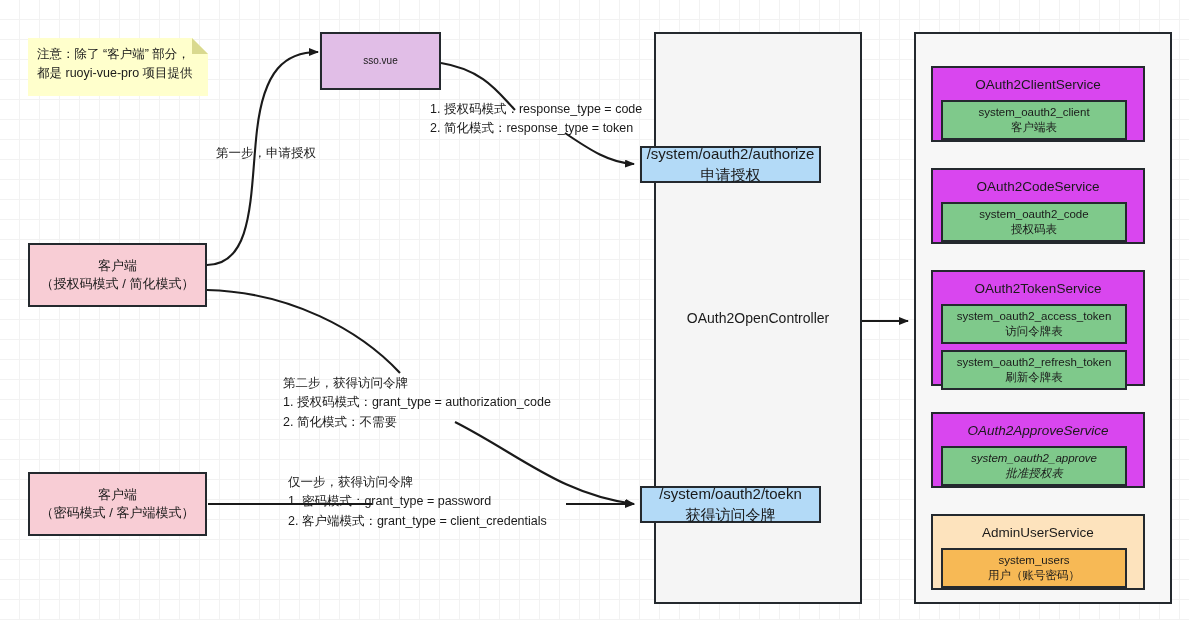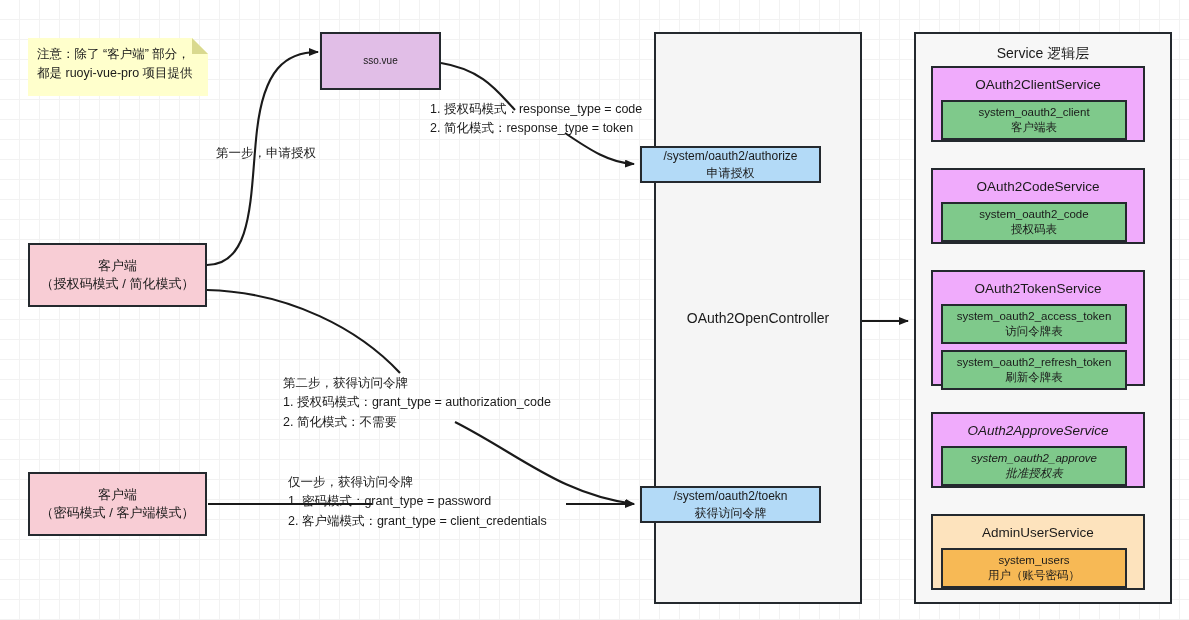--- a/index.html
+++ b/index.html
@@ -35,24 +35,24 @@
     border:none;
   }
   #note-fold{
     position:absolute;left:192px;top:38px;width:16px;height:16px;
     background:#d9d98f;
     clip-path:polygon(0 0, 100% 100%, 0 100%);
   }
 
   .client{background:#f8cdd5;font-size:13px;}
   .vue{background:#e1bee7;font-size:10px;}
-  .endpoint{background:#b3daf7;font-size:12px;}
+  .endpoint{background:#b3daf7;font-size:15px;}
   .controller{background:#f5f5f5;border:2px solid #24292e;font-size:14px;}
   .svcpanel{background:#f7f7f7;border:2px solid #24292e;}
-  .svc{background:#f0abfc;border:2px solid #24292e;box-sizing:border-box;position:absolute;}
+  .svc{background:#d946ef;border:2px solid #24292e;box-sizing:border-box;position:absolute;}
   .svc-title{text-align:center;font-size:13.5px;color:#1a1a1a;padding-top:8px;}
   .tbl{background:#7fc98b;border:2px solid #24292e;box-sizing:border-box;
        text-align:center;font-size:11.5px;color:#1a1a1a;line-height:1.3;
        padding:3px 2px;margin:6px 16px 0 8px;}
   .svc-admin{background:#fde3bd;border:2px solid #24292e;}
   .tbl-admin{background:#f7b955;}
   .panel-title{position:absolute;left:0;right:0;top:10px;text-align:center;
                font-size:14px;color:#1a1a1a;}
 
   .lbl{position:absolute;font-size:12.5px;color:#1a1a1a;line-height:1.55;
@@ -123,21 +123,20 @@
   <div class="lbl" style="left:430px;top:100px;">1. 授权码模式：response_type = code
 2. 简化模式：response_type = token</div>
   <div class="lbl" style="left:283px;top:374px;">第二步，获得访问令牌
 1. 授权码模式：grant_type = authorization_code
 2. 简化模式：不需要</div>
   <div class="lbl" style="left:288px;top:473px;">仅一步，获得访问令牌
 1. 密码模式：grant_type = password
 2. 客户端模式：grant_type = client_credentials</div>
 
   <div class="node svcpanel" style="left:914px;top:32px;width:258px;height:572px;display:block;">
-    <div class="panel-title">Service 逻辑层</div>
 
     <div class="svc" style="left:15px;top:32px;width:214px;height:76px;">
       <div class="svc-title">OAuth2ClientService</div>
       <div class="tbl">
         <div>system_oauth2_client</div>
         <div>客户端表</div>
       </div>
     </div>
 
     <div class="svc" style="left:15px;top:134px;width:214px;height:76px;">

